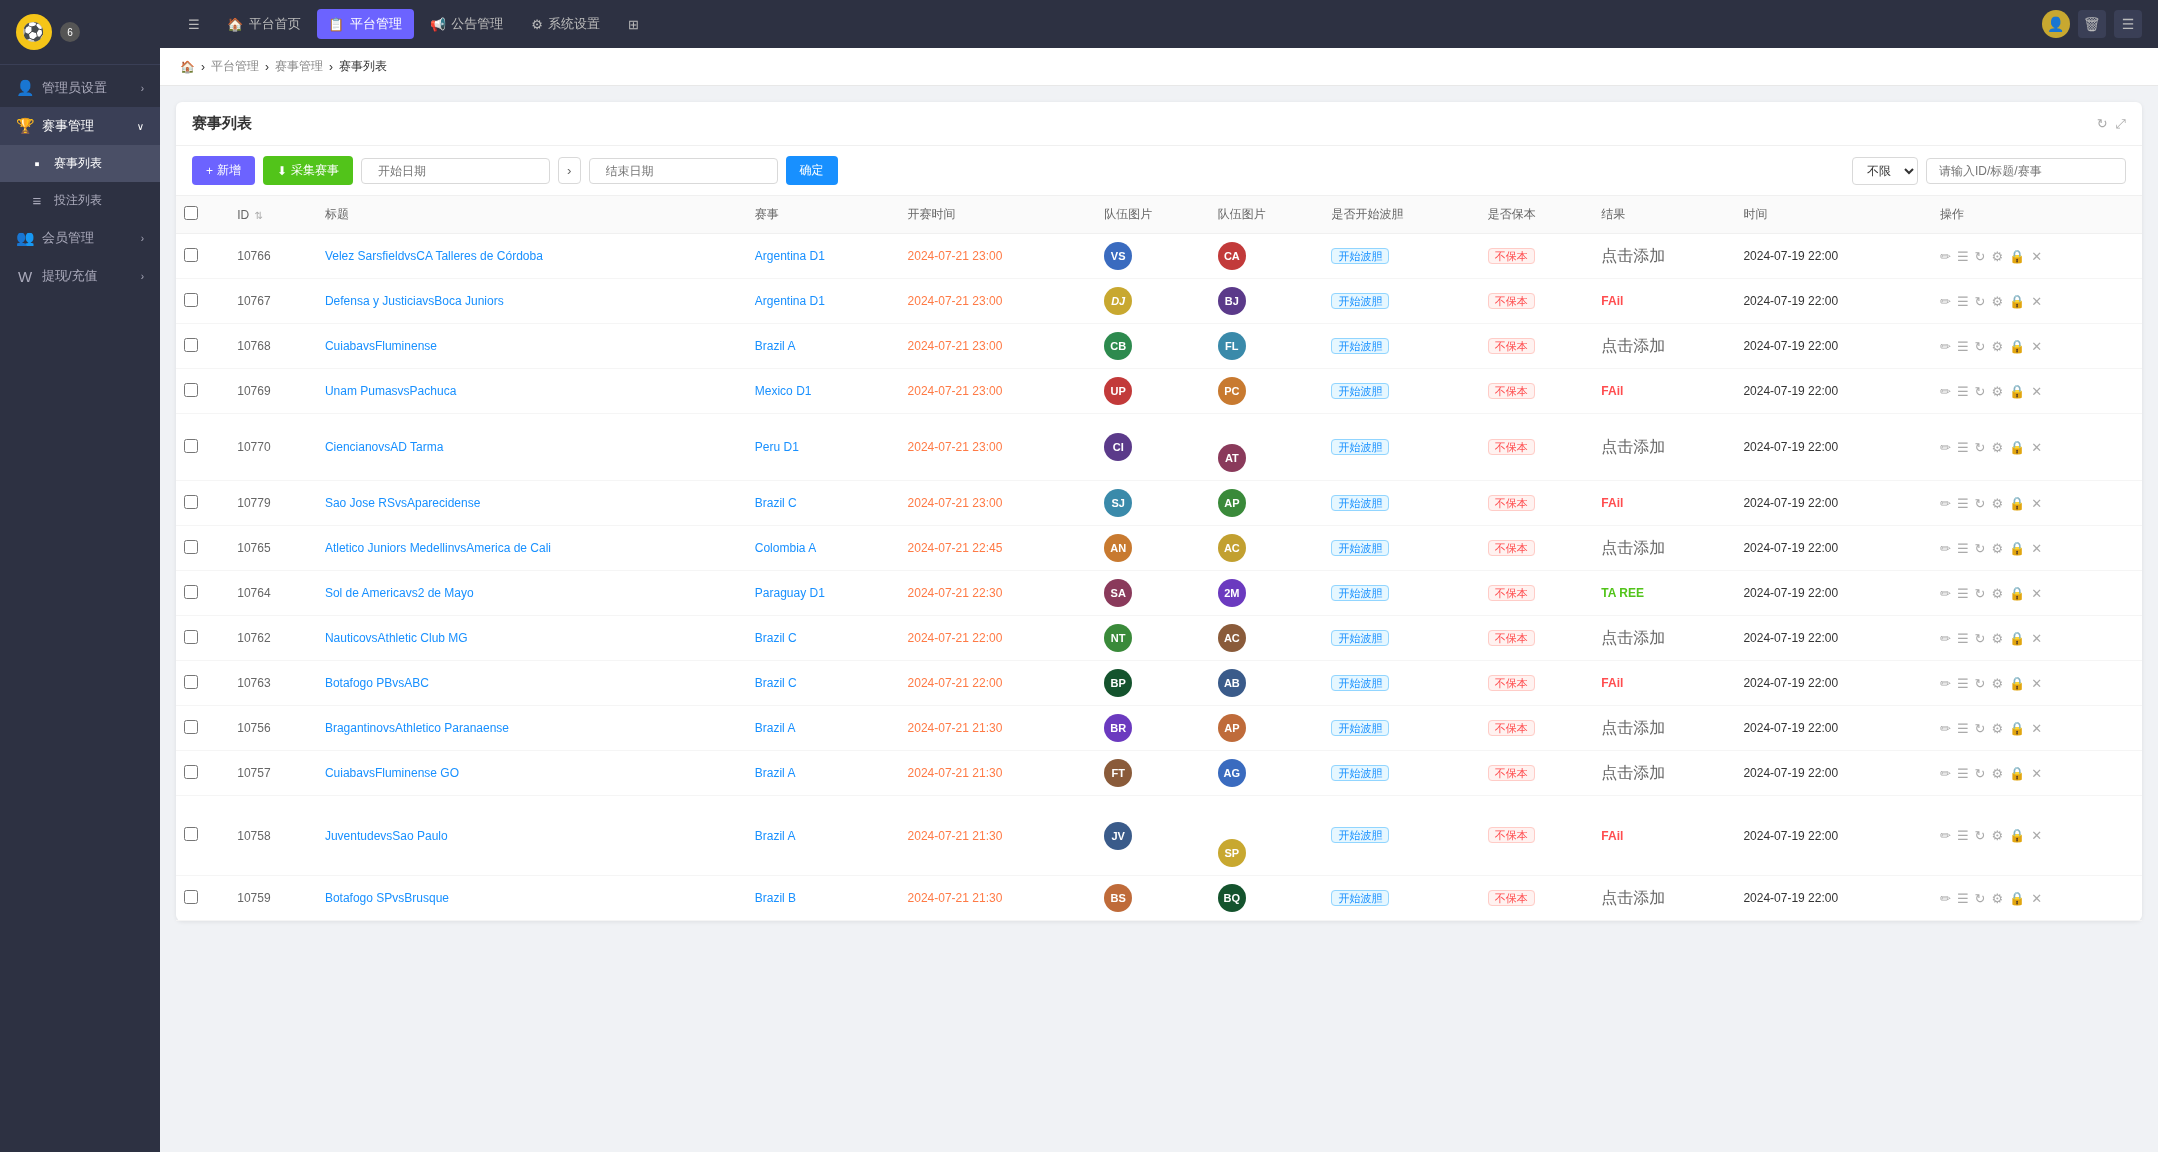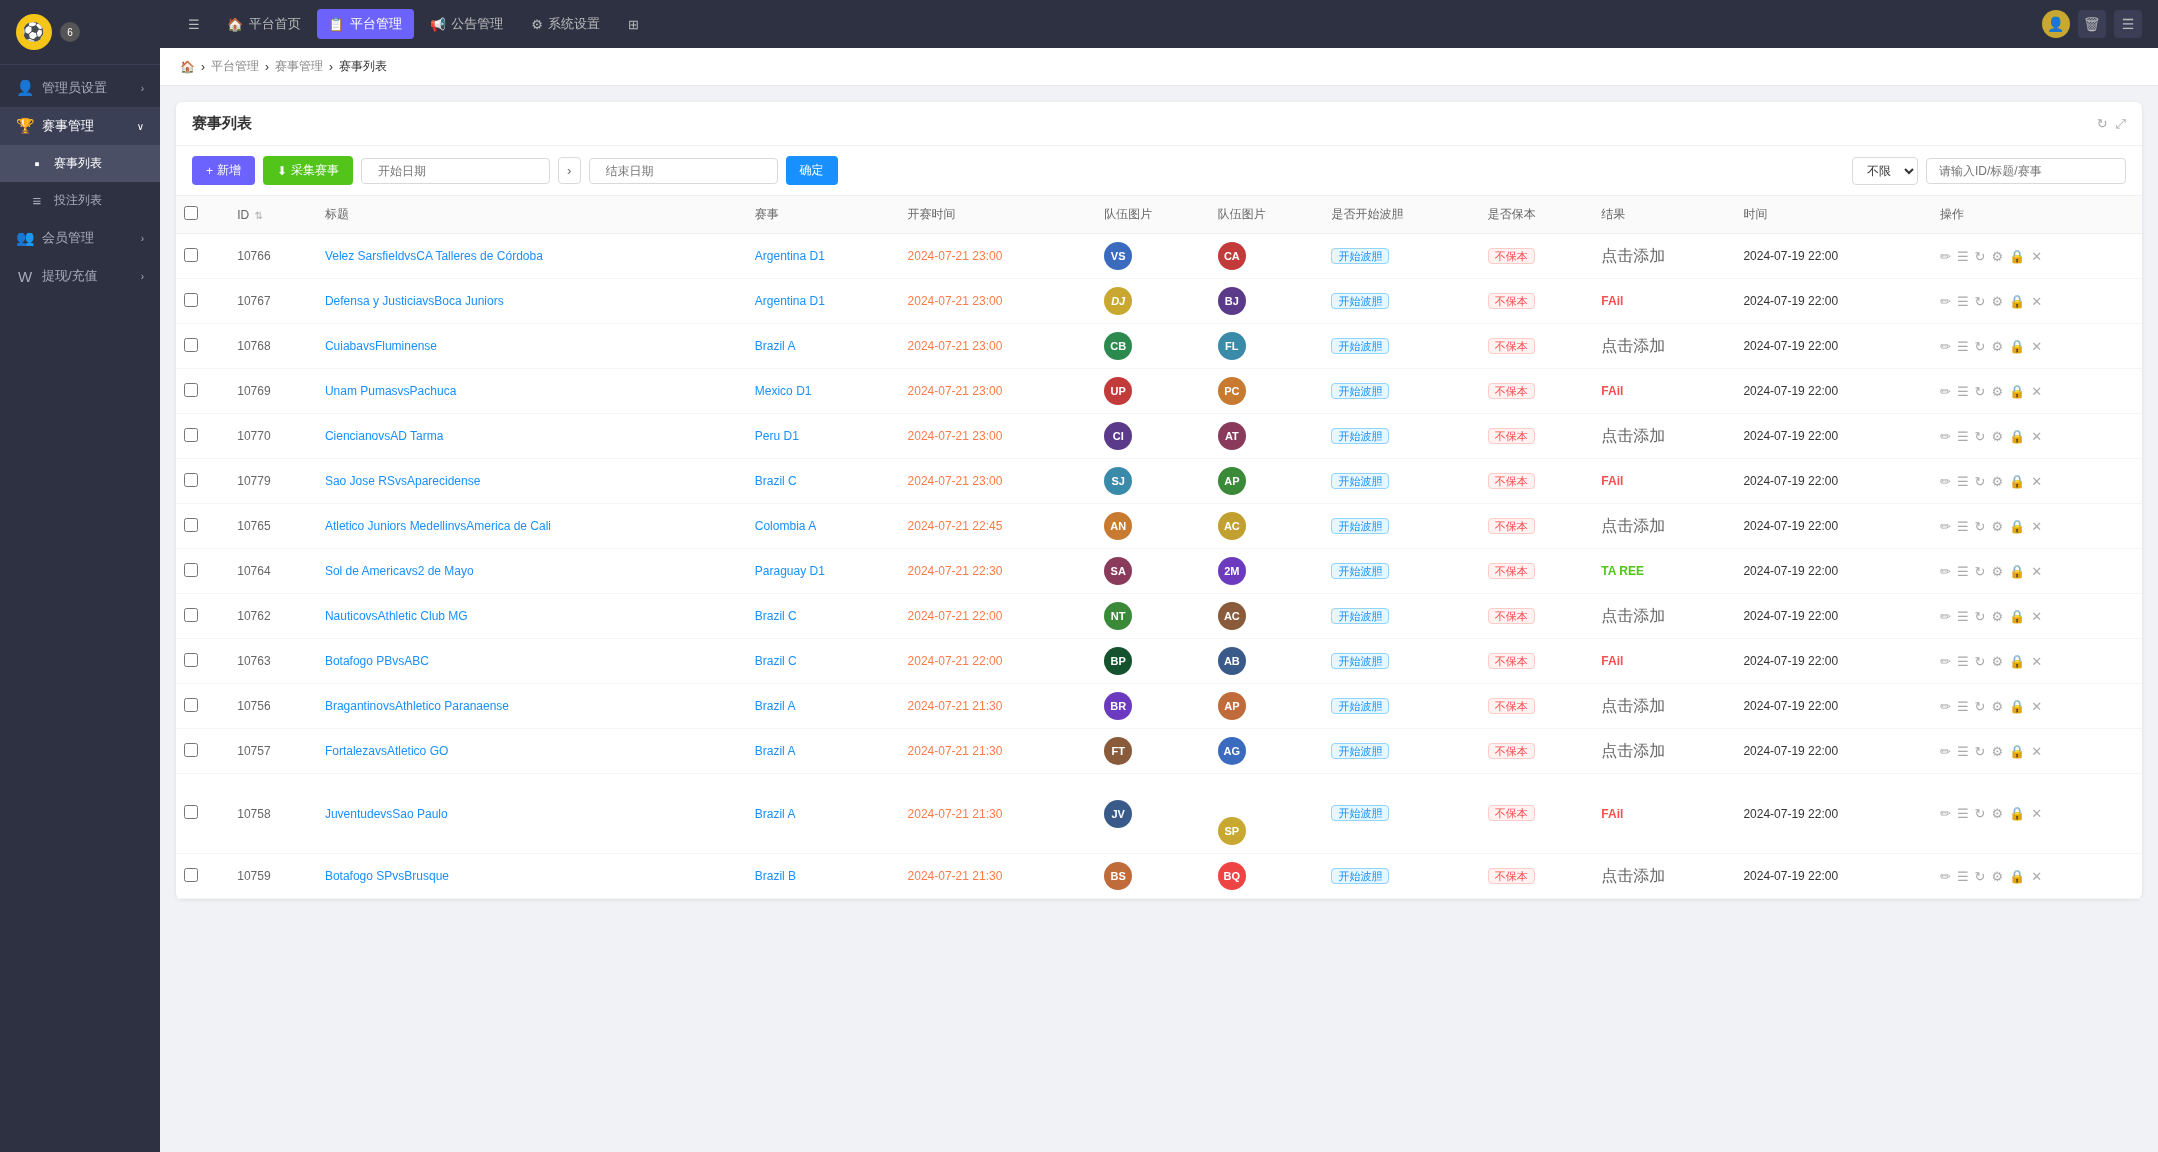--- a/index.html
+++ b/index.html
@@ -391,21 +391,21 @@
     <td>
       <a class="link-text">Peru D1</a>
     </td>
     <td>
       <span class="time-text">2024-07-21 23:00</span>
     </td>
     <td>
       <div class="team-logo" style="background:#5b3a8a;color:#fff;">CI</div>
     </td>
     <td>
-      <div class="team-logo" style="background:#8a3a5b;color:#fff;">AT</div>
+      <div class="team-logo" style="background:#8a3a5b;color:#fff;margin-top:22px;">AT</div>
     </td>
     <td>
       <span class="tag-blue">开始波胆</span>
     </td>
     <td>
       <span class="tag-red">不保本</span>
     </td>
     <td>
       <span class="result-text">点击添加</span>
     </td>
@@ -680,21 +680,21 @@
         <span class="action-icon del" title="Delete">✕</span>
       </div>
     </td>
   </tr>
             <tr>
     <td>
       <input type="checkbox" class="checkbox" style="">
     </td>
     <td class="id-col">10757</td>
     <td>
-      <a class="link-text">FortalezavsAtletico GO</a>
+      <a class="link-text">CuiabavsFluminense GO</a>
     </td>
     <td>
       <a class="link-text">Brazil A</a>
     </td>
     <td>
       <span class="time-text">2024-07-21 21:30</span>
     </td>
     <td>
       <div class="team-logo" style="background:#8a5b3a;color:#fff;">FT</div>
     </td>
@@ -778,21 +778,21 @@
     <td>
       <a class="link-text">Brazil B</a>
     </td>
     <td>
       <span class="time-text">2024-07-21 21:30</span>
     </td>
     <td>
       <div class="team-logo" style="background:#bf6b3a;color:#fff;">BS</div>
     </td>
     <td>
-      <div class="team-logo" style="background:#ef4444;color:#fff;">BQ</div>
+      <div class="team-logo" style="background:#14532d;color:#fff;">BQ</div>
     </td>
     <td>
       <span class="tag-blue">开始波胆</span>
     </td>
     <td>
       <span class="tag-red">不保本</span>
     </td>
     <td>
       <span class="result-text">点击添加</span>
     </td>

